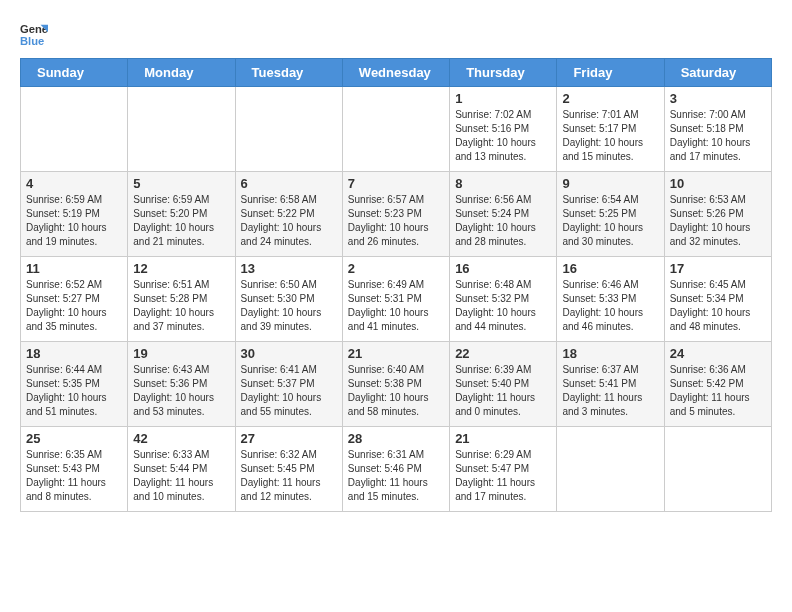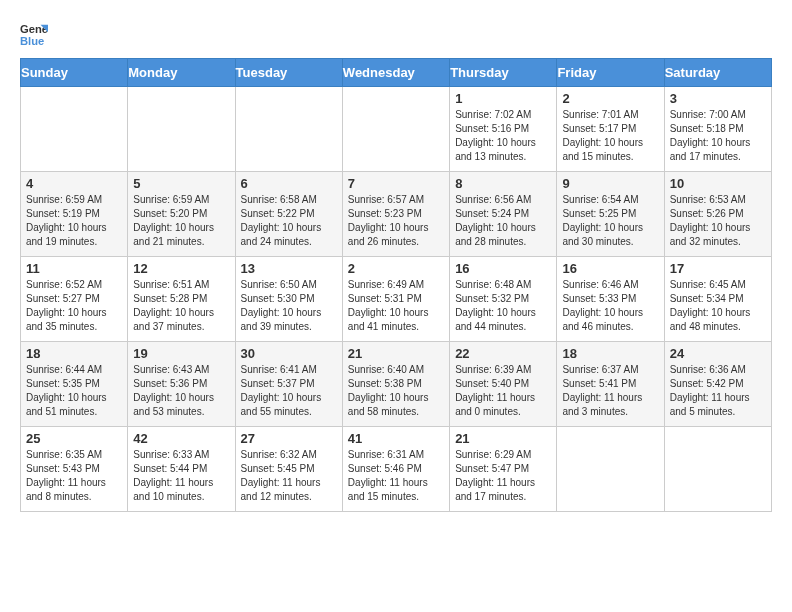--- a/index.html
+++ b/index.html
@@ -40,21 +40,21 @@
     table {
       width: 100%;
       border-collapse: collapse;
       table-layout: fixed;
     }
     thead tr th {
       background-color: #4a90d9;
       color: #fff;
       font-size: 13px;
       font-weight: bold;
-      padding: 6px 0;
+      padding: 6px 16px;
       text-align: left;
       border: 1px solid #3a7fc1;
     }
     tbody tr td {
       vertical-align: top;
       border: 1px solid #ccc;
       padding: 4px 5px;
       font-size: 10px;
       color: #333;
       height: 85px;
@@ -224,21 +224,21 @@
         </td>
         <td>
           <span class="day-num">42</span>
           <div class="day-info">Sunrise: 6:33 AM<br>Sunset: 5:44 PM<br>Daylight: 11 hours<br>and 10 minutes.</div>
         </td>
         <td>
           <span class="day-num">27</span>
           <div class="day-info">Sunrise: 6:32 AM<br>Sunset: 5:45 PM<br>Daylight: 11 hours<br>and 12 minutes.</div>
         </td>
         <td>
-          <span class="day-num">41</span>
+          <span class="day-num">28</span>
           <div class="day-info">Sunrise: 6:31 AM<br>Sunset: 5:46 PM<br>Daylight: 11 hours<br>and 15 minutes.</div>
         </td>
         <td>
           <span class="day-num">21</span>
           <div class="day-info">Sunrise: 6:29 AM<br>Sunset: 5:47 PM<br>Daylight: 11 hours<br>and 17 minutes.</div>
         </td>
         <td></td>
         <td></td>
       </tr>
     </tbody>

